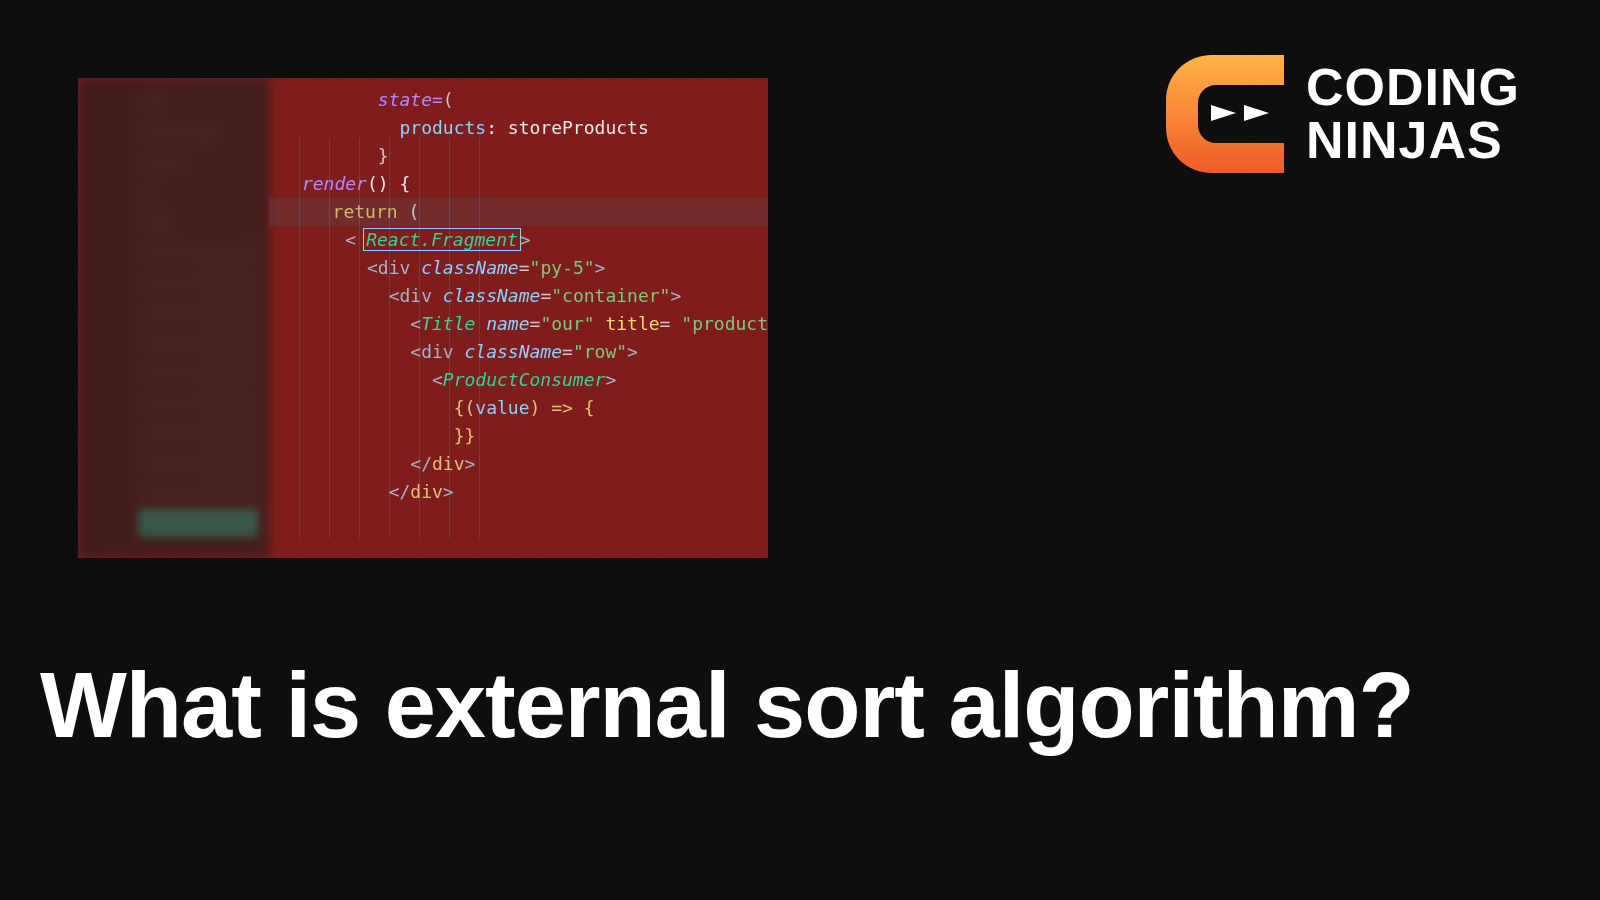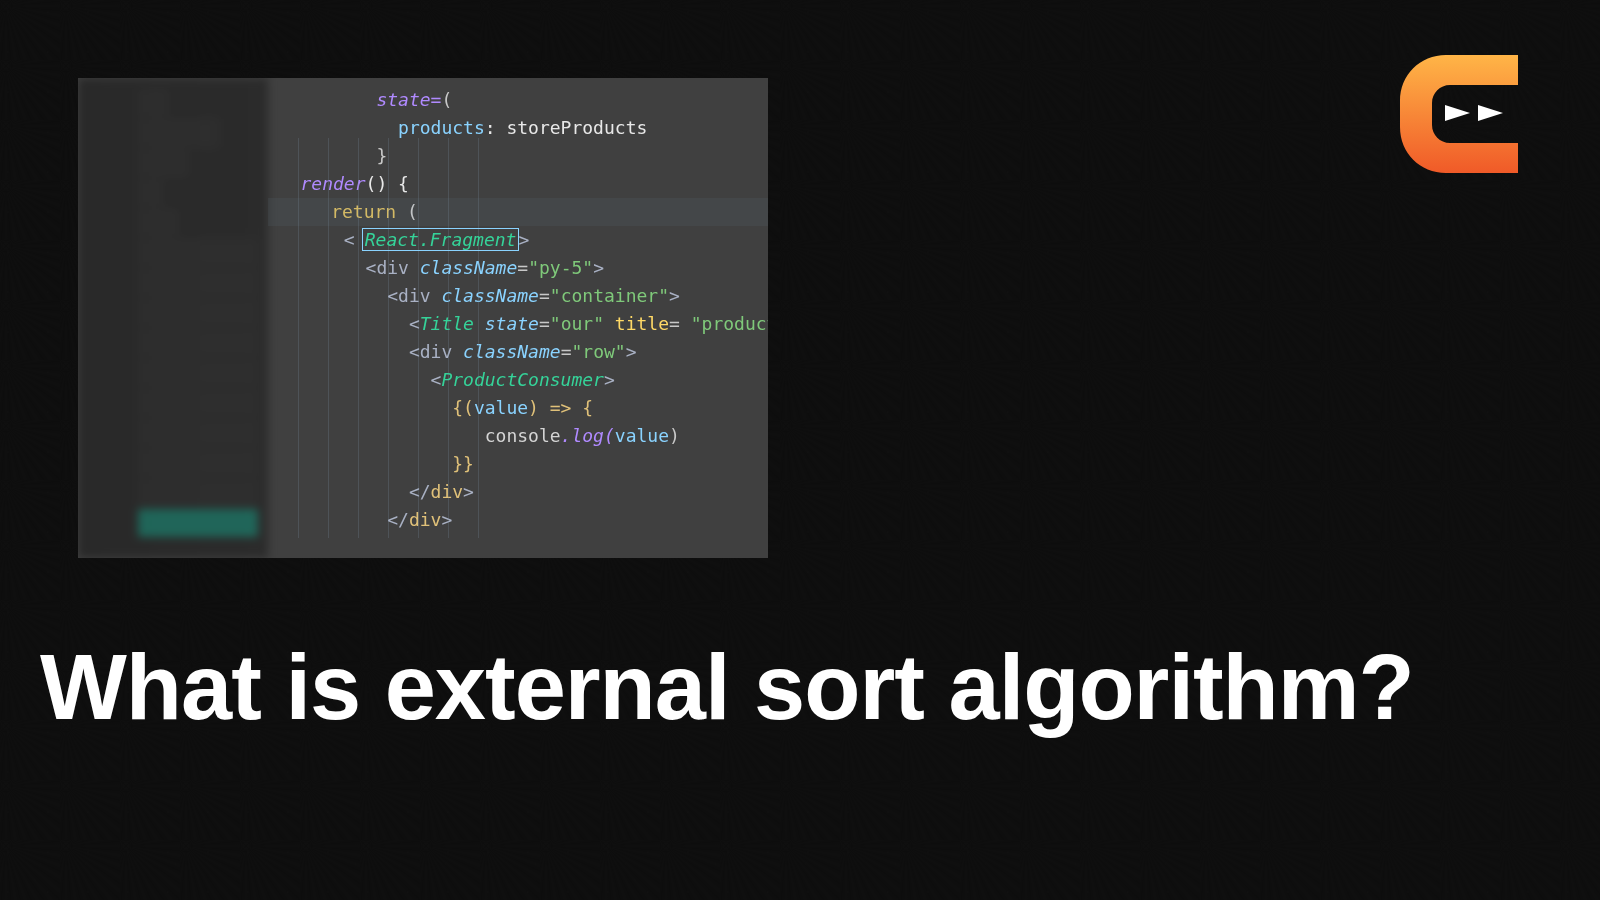--- a/index.html
+++ b/index.html
@@ -33,21 +33,21 @@
       background-size: 60px 60px, 70px 70px;
       opacity: .5;
       mix-blend-mode: overlay;
     }
     .code-panel {
       position: absolute;
       top: 78px;
       left: 78px;
       width: 690px;
       height: 480px;
-      background: #404040;
+      background: #7f1d1d;
       overflow: hidden;
       font-family: 'Consolas', 'Monaco', monospace;
       font-size: 18px;
       display: flex;
     }
     .gutter {
       width: 220px;
       background: linear-gradient(90deg, #1a1a1a 0%, #1e1e1e 100%);
       filter: blur(4px);
       opacity: .6;
@@ -130,21 +130,21 @@
       color: #fff;
       font-weight: 900;
       font-size: 52px;
       line-height: 1.02;
       letter-spacing: 1px;
       font-family: Arial, sans-serif;
     }
     .heading {
       position: absolute;
       left: 40px;
-      bottom: 160px;
+      bottom: 142px;
       color: #fff;
       font-size: 92px;
       font-weight: 800;
       letter-spacing: -1px;
       font-family: Arial, sans-serif;
     }
   </style>
 </head>
 <body>
 
@@ -182,25 +182,24 @@
       <div class="indent-guide" style="left:210px"></div>
     </div>
     <div class="code-line">          <span class="c-fn">state=</span><span class="c-punct">(</span></div>
     <div class="code-line">            <span class="c-prop">products</span><span class="c-white">: storeProducts</span></div>
     <div class="code-line">          <span class="c-punct">}</span></div>
     <div class="code-line">   <span class="c-fn">render</span><span class="c-white">() {</span></div>
     <div class="code-line">     <span class="c-kw">return</span><span class="c-white"> (</span></div>
     <div class="code-line" style="position:relative;z-index:1">       <span class="c-tag">&lt;</span><span class="c-comp-box">React.Fragment</span><span class="c-tag">&gt;</span></div>
     <div class="code-line">         <span class="c-tag">&lt;</span><span class="c-tag">div </span><span class="c-attr">className</span><span class="c-punct">=</span><span class="c-str">"py-5"</span><span class="c-tag">&gt;</span></div>
     <div class="code-line">           <span class="c-tag">&lt;</span><span class="c-tag">div </span><span class="c-attr">className</span><span class="c-punct">=</span><span class="c-str">"container"</span><span class="c-tag">&gt;</span></div>
-    <div class="code-line">             <span class="c-tag">&lt;</span><span class="c-comp">Title </span><span class="c-attr">state</span><span class="c-punct">=</span><span class="c-str">"our"</span><span class="c-attr2"> title</span><span class="c-punct">= </span><span class="c-str">"product</span></div>
+    <div class="code-line">             <span class="c-tag">&lt;</span><span class="c-comp">Title </span><span class="c-attr">name</span><span class="c-punct">=</span><span class="c-str">"our"</span><span class="c-attr2"> title</span><span class="c-punct">= </span><span class="c-str">"product</span></div>
     <div class="code-line">             <span class="c-tag">&lt;</span><span class="c-tag">div </span><span class="c-attr">className</span><span class="c-punct">=</span><span class="c-str">"row"</span><span class="c-tag">&gt;</span></div>
     <div class="code-line">               <span class="c-tag">&lt;</span><span class="c-comp">ProductConsumer</span><span class="c-tag">&gt;</span></div>
     <div class="code-line">                 <span class="c-close">{(</span><span class="c-param">value</span><span class="c-close">) =&gt; {</span></div>
-    <div class="code-line">                    <span class="c-var">console</span><span class="c-fn">.log(</span><span class="c-param">value</span><span class="c-punct">)</span></div>
     <div class="code-line">                 <span class="c-close">}}</span></div>
     <div class="code-line">             <span class="c-tag">&lt;/</span><span class="c-close">div</span><span class="c-tag">&gt;</span></div>
     <div class="code-line">           <span class="c-tag">&lt;/</span><span class="c-close">div</span><span class="c-tag">&gt;</span></div>
 
   </div>
 </div>
 
 <div class="logo">
   <div class="logo-mark">
     <svg viewBox="0 0 120 118" width="120" height="118">
@@ -208,15 +207,19 @@
         <linearGradient id="cg" x1="0" y1="0" x2="0" y2="1">
           <stop offset="0" stop-color="#ffb547"></stop>
           <stop offset="1" stop-color="#f05a28"></stop>
         </linearGradient>
       </defs>
       <path d="M118,0 L118,30 L50,30 C40,30 32,38 32,48 L32,70 C32,80 40,88 50,88 L118,88 L118,118 L46,118 C20,118 0,98 0,72 L0,46 C0,20 20,0 46,0 Z" fill="url(#cg)"></path>
       <path d="M45,50 L70,58 L45,66 Z" fill="#fff"></path>
       <path d="M78,50 L103,58 L78,66 Z" fill="#fff"></path>
     </svg>
   </div>
+  <div class="logo-text">
+    <div>CODING</div>
+    <div>NINJAS</div>
+  </div>
 </div>
 
 <div class="heading">What is external sort algorithm?</div>
 
 </body></html>

